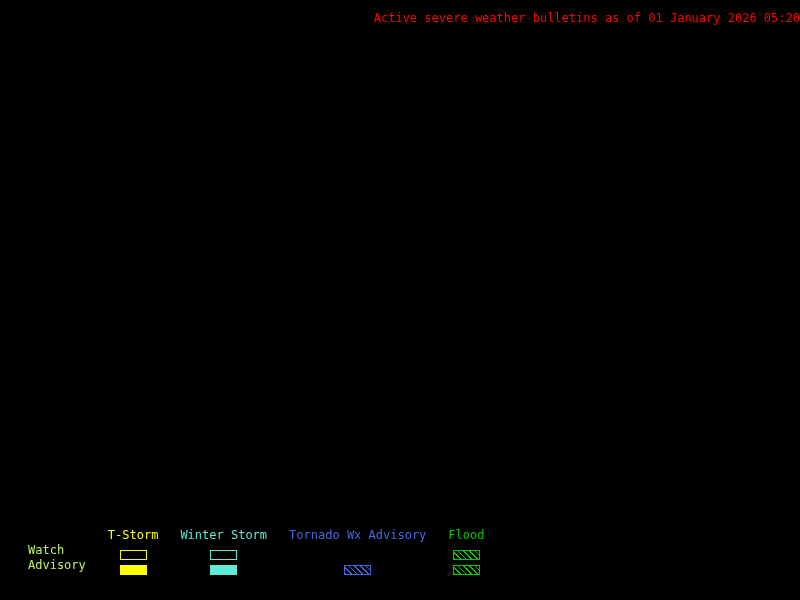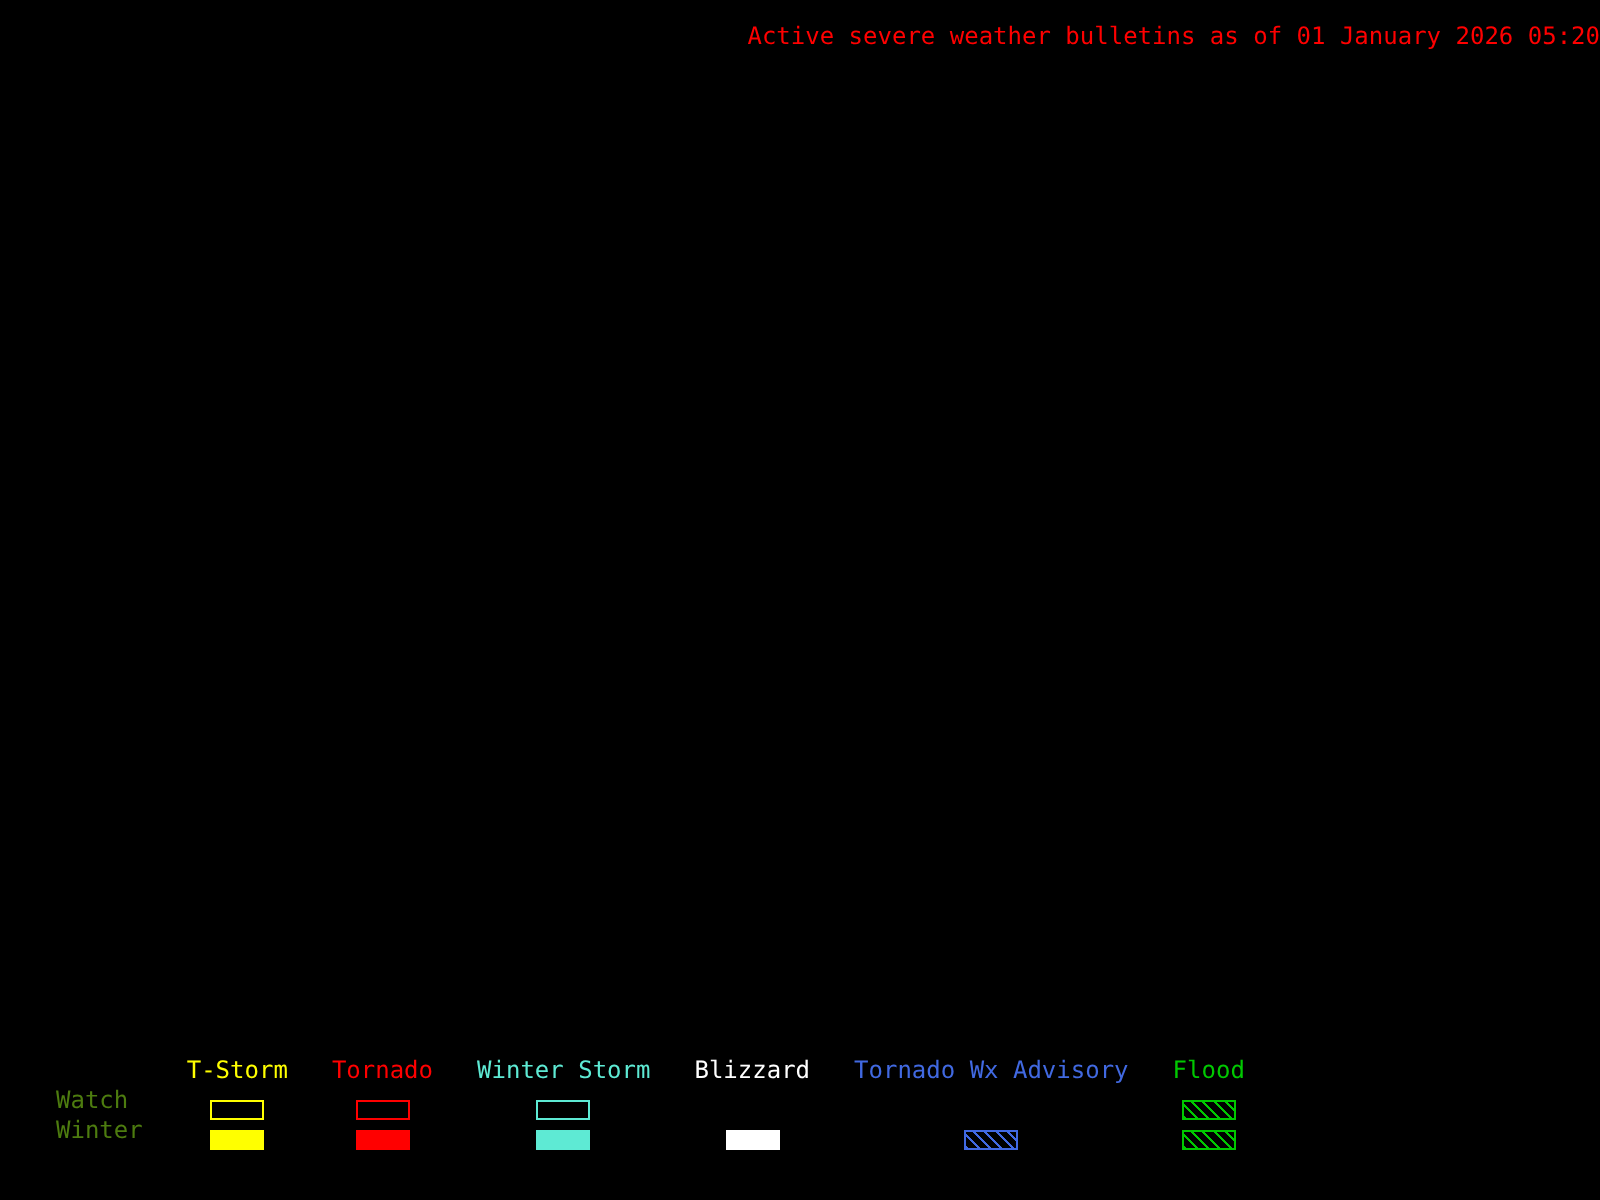--- a/index.html
+++ b/index.html
@@ -67,65 +67,47 @@
 </style>
 </head>
 <body>
 
 <div class="title" style="color: rgb(255, 0, 0);">Active severe weather bulletins as of 01 January 2026 05:20</div>
 
 <div class="map-area" style="background-color: rgb(0, 0, 0);"></div>
 
 <div class="legend">
 
-  <div class="rowlabels" style="color: #4d7c0f;">
+  <div class="rowlabels" style="color: #bef264;">
     <div class="spacer"></div>
     <div class="rlabel">Watch</div>
-    <div class="rlabel">Winter</div>
+    <div class="rlabel">Advisory</div>
   </div>
 
   <div class="col" style="color: rgb(255, 255, 0);">
     <div class="col-header">T-Storm</div>
     <div class="slot">
       <div class="box outline"></div>
     </div>
     <div class="slot">
       <div class="box filled"></div>
     </div>
   </div>
 
-  <div class="col" style="color: rgb(255, 0, 0);">
-    <div class="col-header">Tornado</div>
-    <div class="slot">
-      <div class="box outline"></div>
-    </div>
-    <div class="slot">
-      <div class="box filled"></div>
-    </div>
-  </div>
 
   <div class="col" style="color: #5eead4;">
     <div class="col-header">Winter Storm</div>
     <div class="slot">
       <div class="box outline"></div>
     </div>
     <div class="slot">
       <div class="box filled"></div>
     </div>
   </div>
 
-  <div class="col" style="color: rgb(255, 255, 255);">
-    <div class="col-header">Blizzard</div>
-    <div class="slot">
-      <div class="box none"></div>
-    </div>
-    <div class="slot">
-      <div class="box filled"></div>
-    </div>
-  </div>
 
   <div class="col" style="color: rgb(65, 105, 225);">
     <div class="col-header">Tornado Wx Advisory</div>
     <div class="slot">
       <div class="box none"></div>
     </div>
     <div class="slot">
       <div class="box hatched"></div>
     </div>
   </div>

